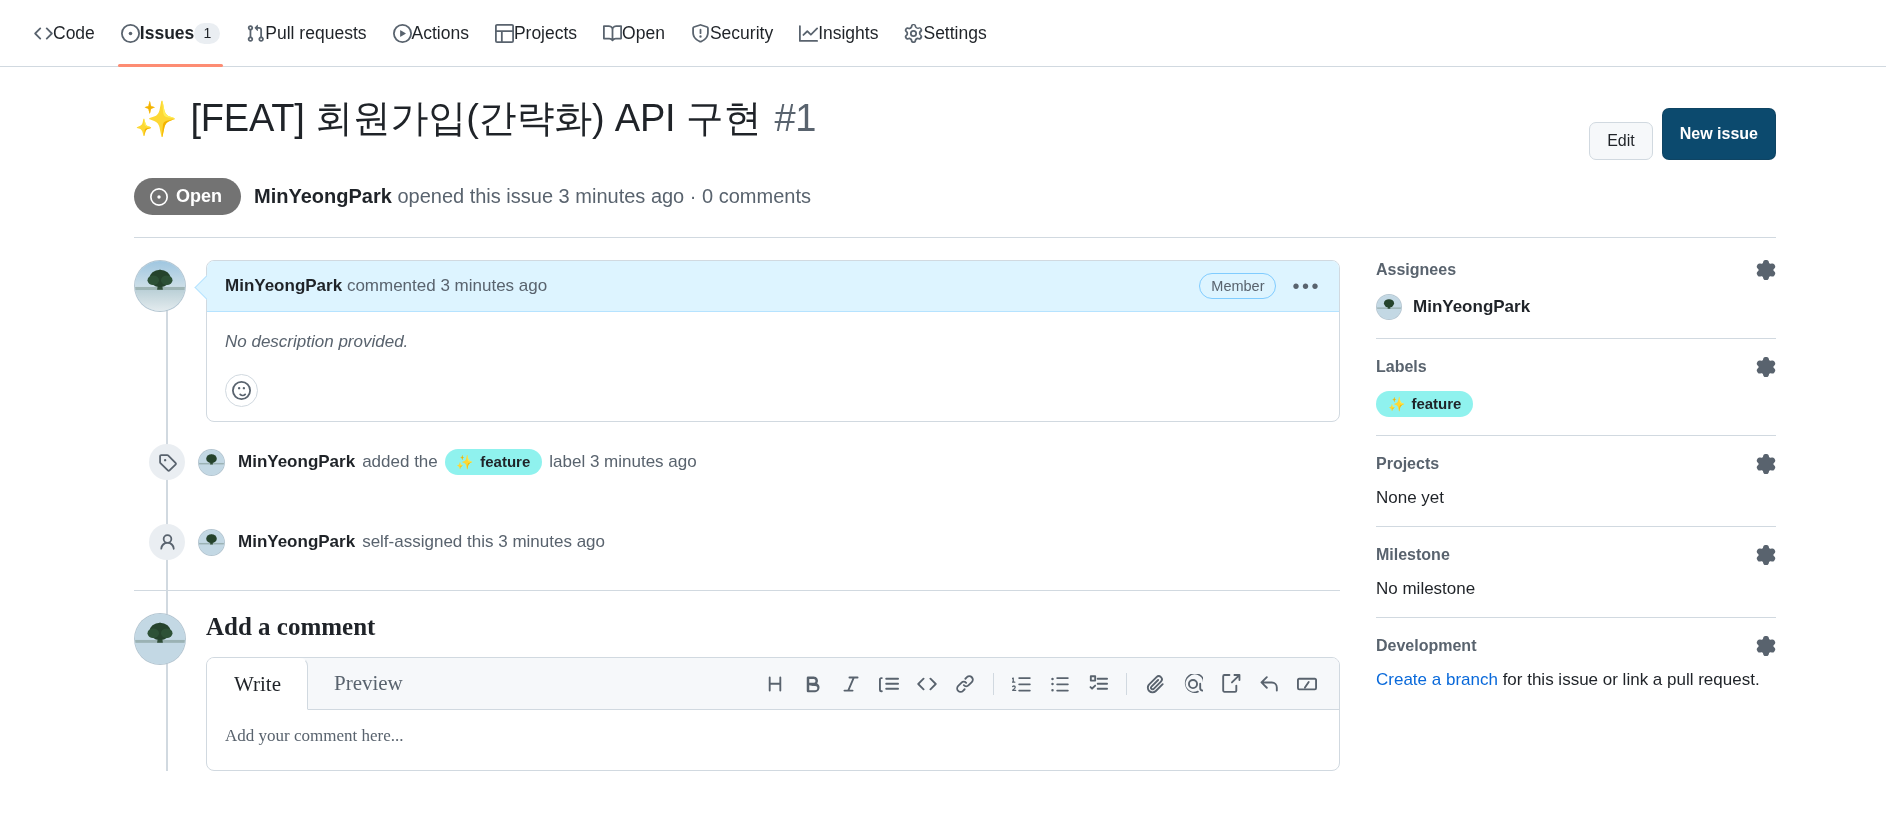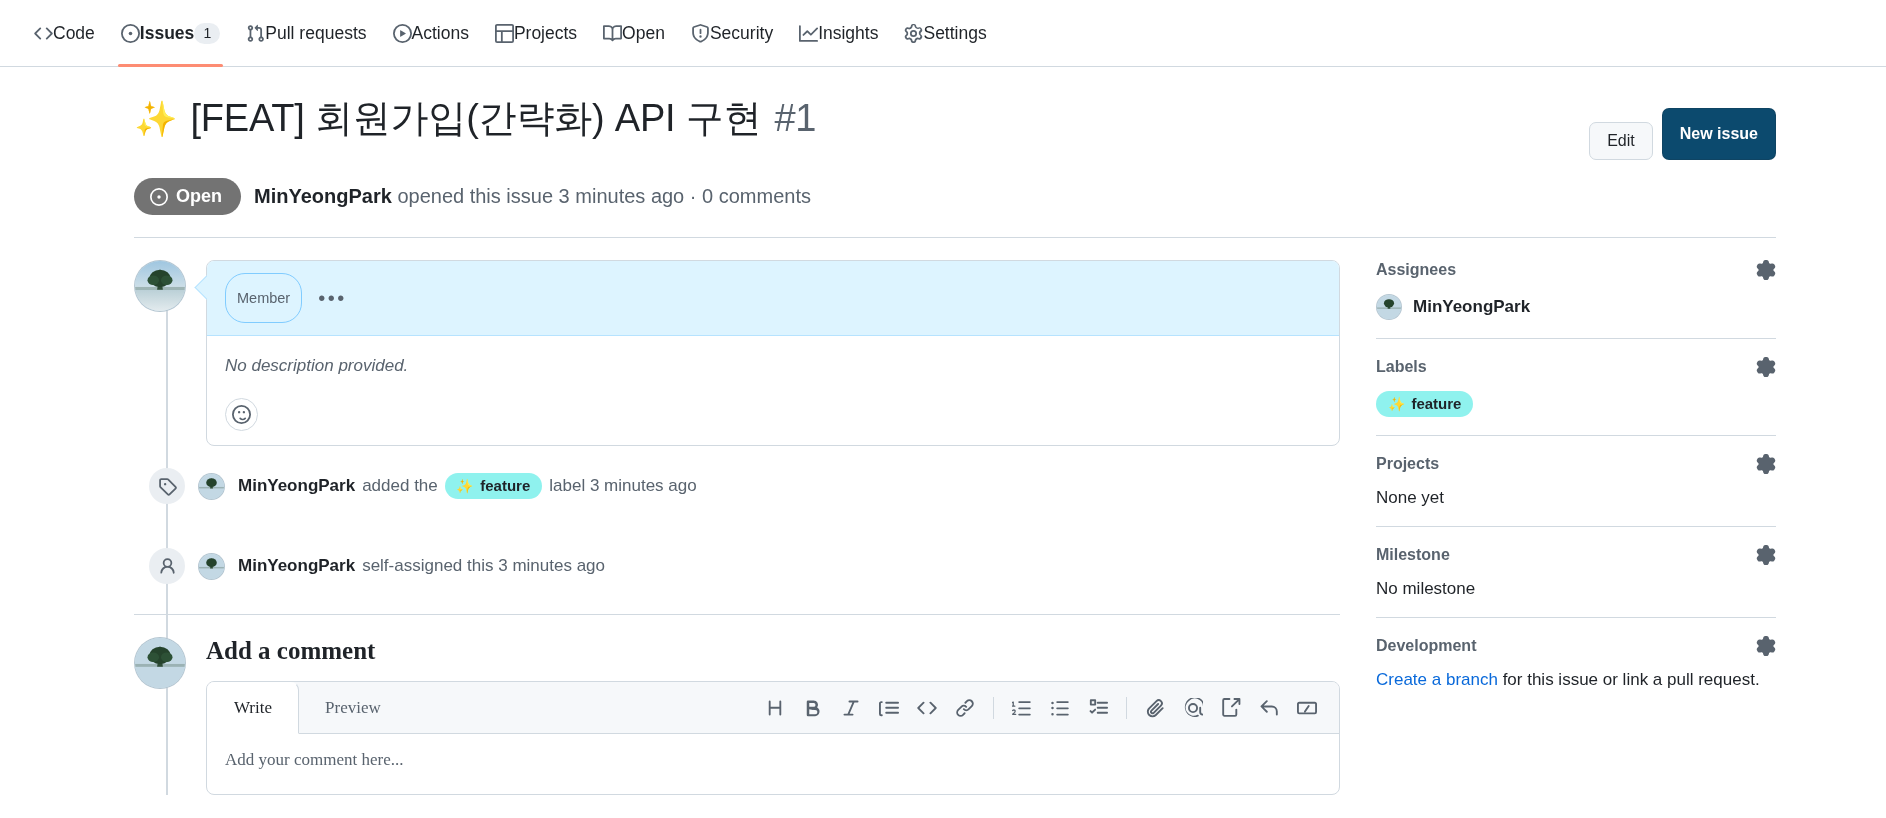--- a/index.html
+++ b/index.html
@@ -166,21 +166,21 @@
     font-size: 17px;
     color: #59636e;
     position: relative;
   }
   .comment-header b { color: #1f2328; font-weight: 600; }
   .header-right { display: flex; align-items: center; gap: 16px; }
   .role-badge {
     border: 1px solid #80ccff;
     color: #59636e;
     border-radius: 20px;
-    padding: 14px 11px;
+    padding: 2px 11px;
     font-size: 14.5px;
     line-height: 20px;
   }
   .kebab { color: #59636e; font-size: 20px; letter-spacing: 2.5px; cursor: pointer; line-height: 12px; }
   .comment-body { padding: 20px 18px 14px; }
   .no-desc { font-style: italic; color: #59636e; font-size: 17px; }
   .reaction-btn {
     margin-top: 22px;
     width: 33px; height: 33px;
     border: 1px solid #d1d9e0;
@@ -234,21 +234,21 @@
   .editor-tabs {
     display: flex; align-items: stretch;
     background: #f6f8fa;
     border-bottom: 1px solid #d1d9e0;
     position: relative;
     height: 52px;
   }
   .etab {
     padding: 0 26px;
     display: flex; align-items: center;
-    font-size: 17px;
+    font-size: 21px;
     color: #59636e;
     cursor: pointer;
     border-right: 1px solid transparent;
     text-align: center;
   }
   .etab.active {
     background: #fff;
     color: #1f2328;
     border: 1px solid #d1d9e0;
     border-bottom-color: #fff;
@@ -433,20 +433,24 @@
               <rect width="52" height="52" fill="url(#sky)"></rect>
               <rect y="27" width="52" height="3" fill="#8aa39f" opacity=".7"></rect>
               <path d="M26 8 L23 30 L29 30 Z" fill="#2f4d37"></path>
               <ellipse cx="26" cy="18" rx="11" ry="9" fill="#25432c"></ellipse>
               <ellipse cx="19" cy="20" rx="6" ry="5" fill="#2d5136"></ellipse>
               <ellipse cx="33" cy="20" rx="6" ry="5" fill="#2d5136"></ellipse>
             </svg>
           </div>
           <div class="comment-box">
             <div class="comment-header">
+              <span>
+                <b>MinYeongPark</b>
+                <span>commented 3 minutes ago</span>
+              </span>
               <span class="header-right">
                 <span class="role-badge">Member</span>
                 <span class="kebab">•••</span>
               </span>
             </div>
             <div class="comment-body">
               <div class="no-desc">No description provided.</div>
               <div class="reaction-btn">
                 <span>
                   <svg width="19" height="19" viewBox="0 0 16 16" fill="currentColor" style="display:block">

